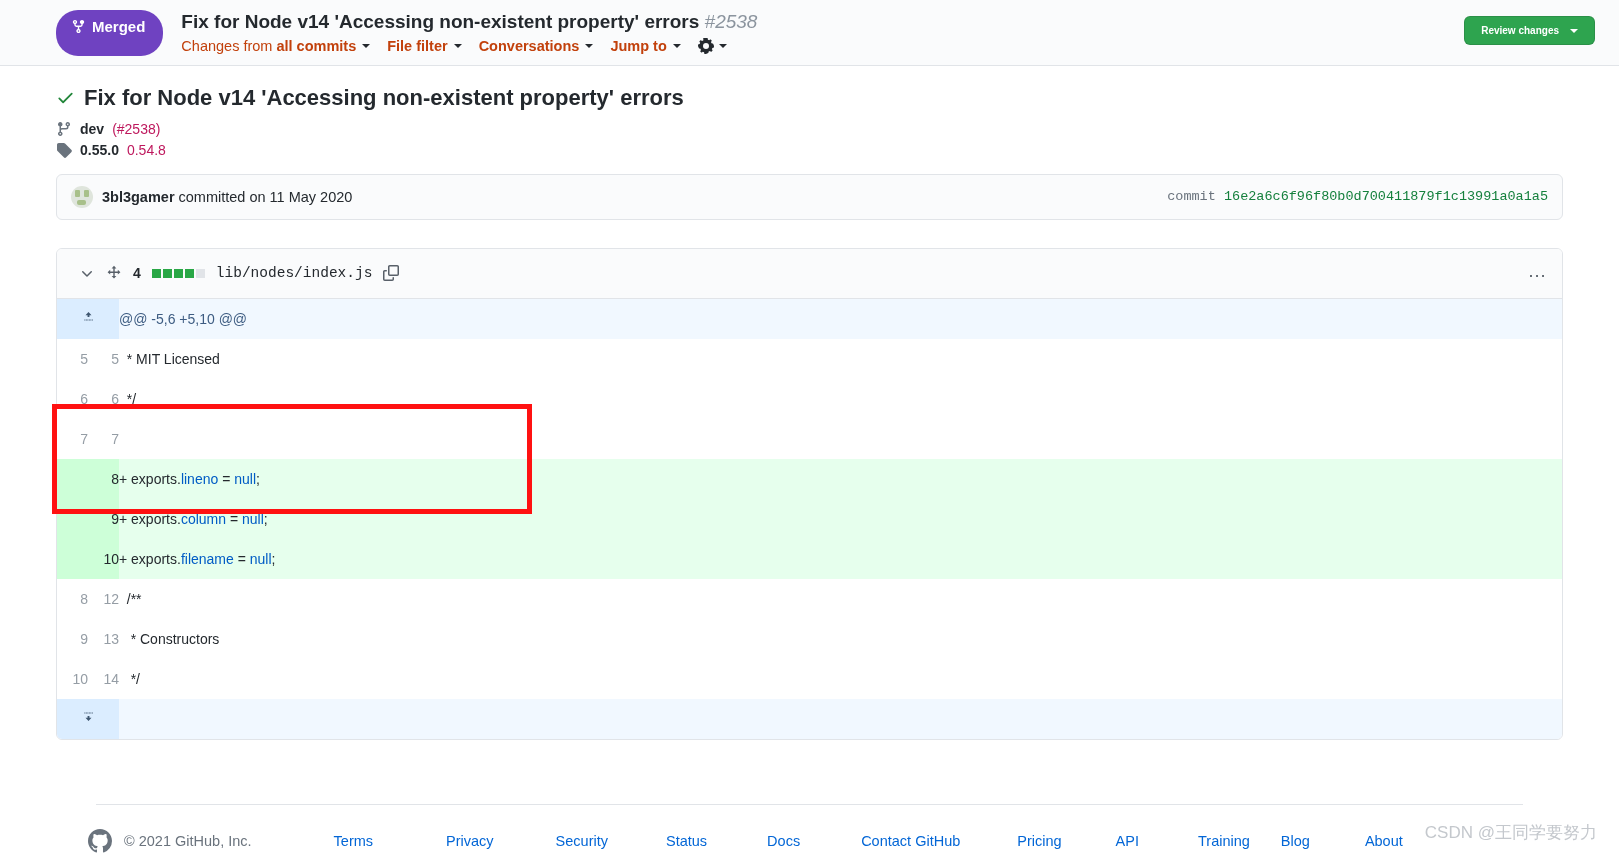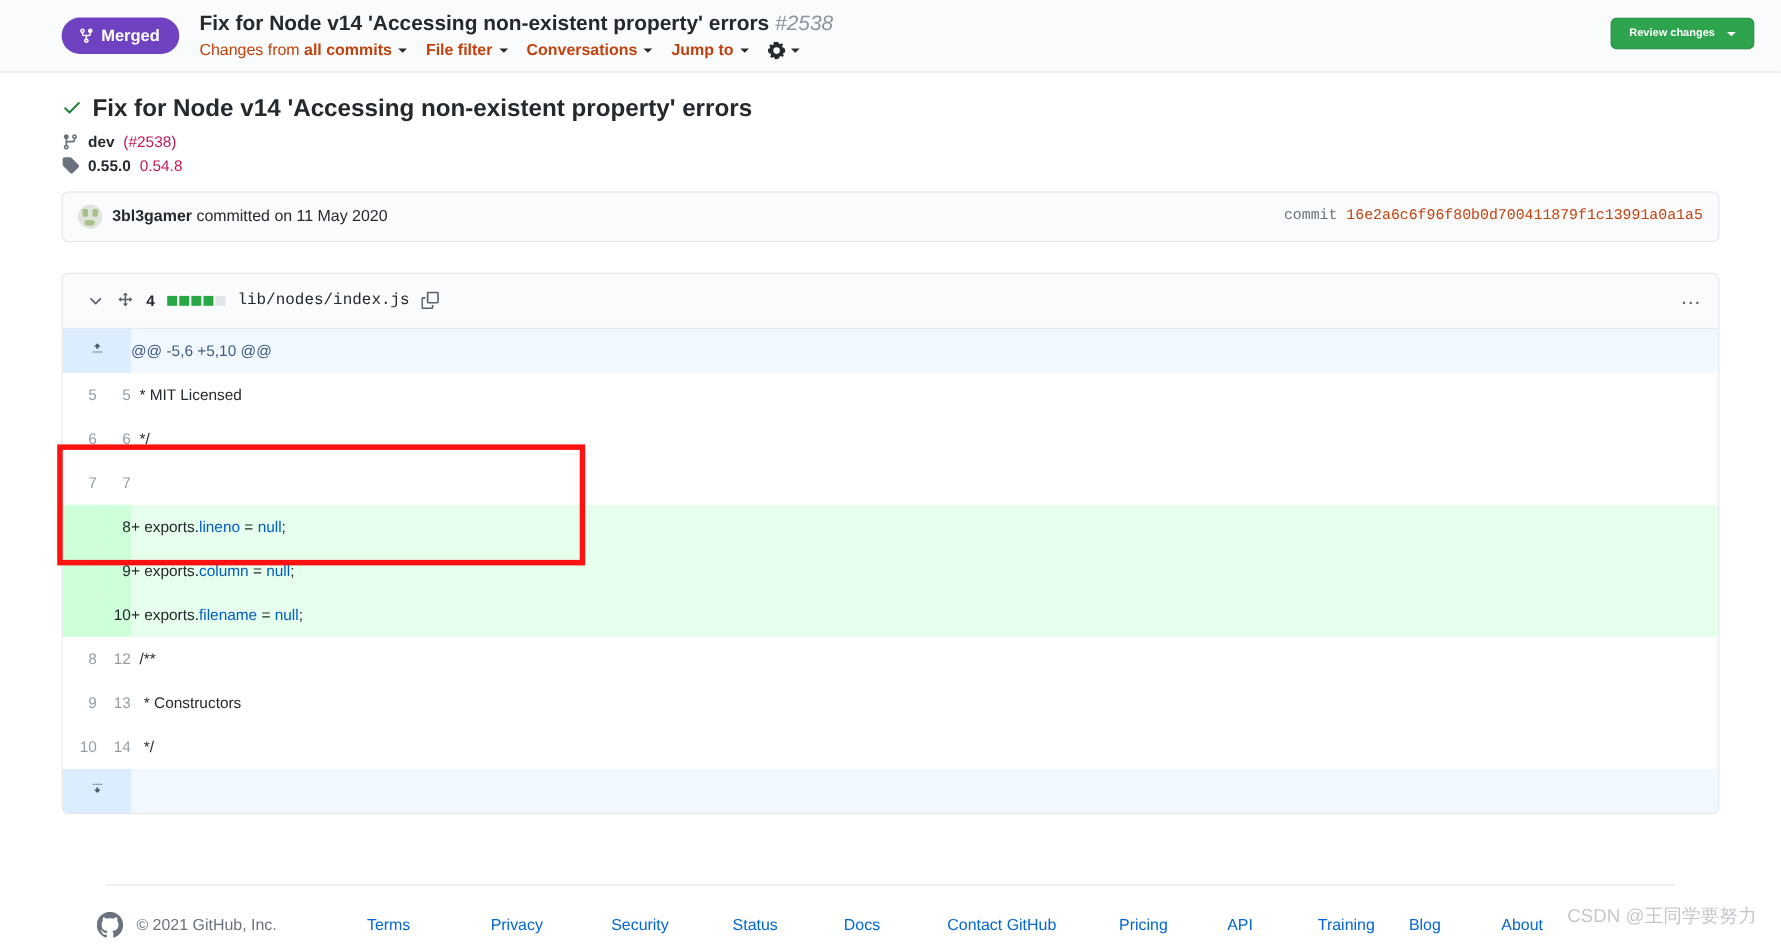--- a/index.html
+++ b/index.html
@@ -24,21 +24,21 @@
   }
   .merged-badge {
     display: inline-flex;
     align-items: center;
     gap: 6px;
     background: #6f42c1;
     color: #ffffff;
     font-size: 15px;
     font-weight: 600;
     border-radius: 22px;
-    padding: 9px 18px 9px 15px;
+    padding: 9px 18px 22px 15px;
     line-height: 1;
     flex: none;
   }
   .merged-badge svg { display: block; }
   .header-texts { margin-left: 18px; min-width: 0; }
   .pr-title-row {
     font-size: 19px;
     font-weight: 600;
     color: #24292e;
     line-height: 1.2;
@@ -147,21 +147,21 @@
     width: 9px; height: 5px; background: #a8c08a; border-radius: 2px;
   }
   .author-name { font-weight: 600; color: #24292e; }
   .author-rest { color: #24292e; margin-left: 4px; }
   .commit-sha {
     margin-left: auto;
     font-family: "Liberation Mono", monospace;
     font-size: 13.5px;
     color: #6a737d;
   }
-  .commit-sha .sha { color: #c2410c; }
+  .commit-sha .sha { color: #15803d; }
 
   
   .diff-wrap {
     margin-top: 28px;
     border: 1px solid #e1e4e8;
     border-radius: 6px;
     overflow: hidden;
     background: #ffffff;
   }
   .file-header {

